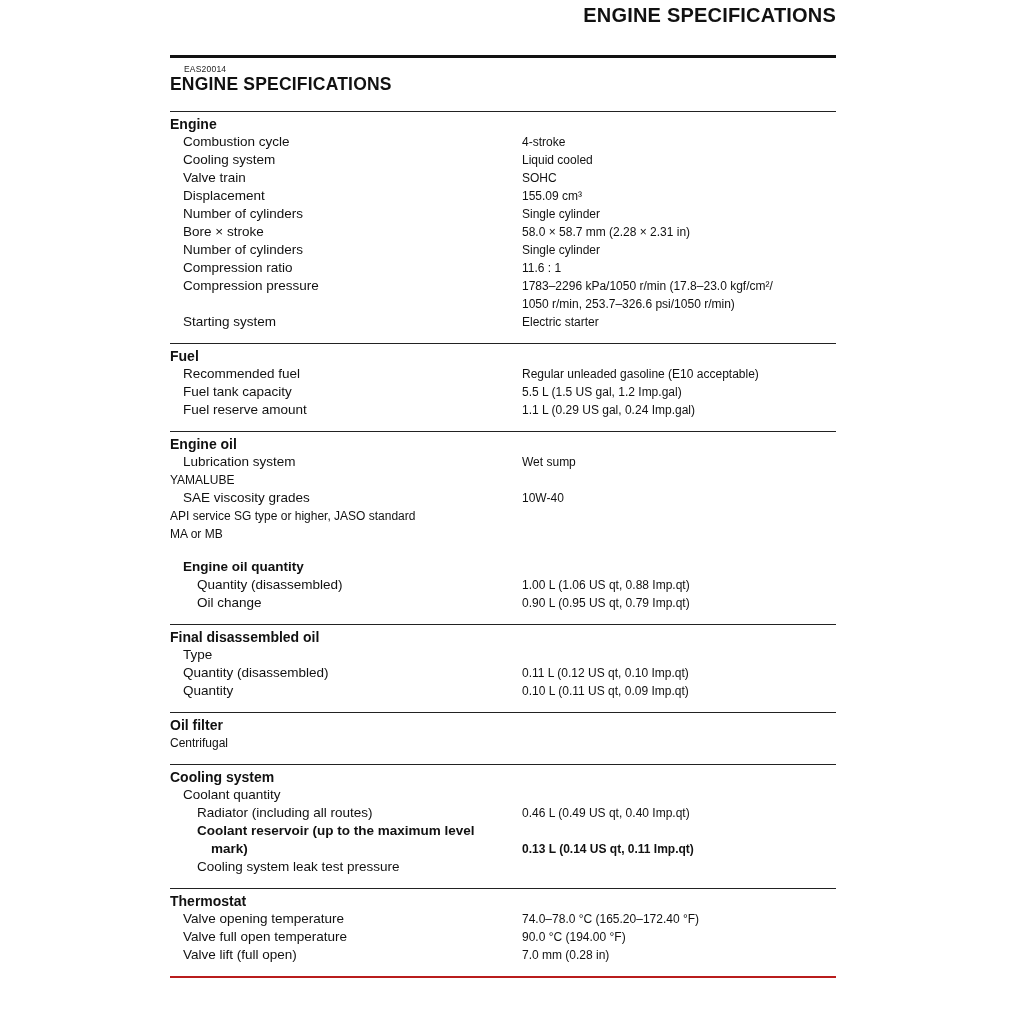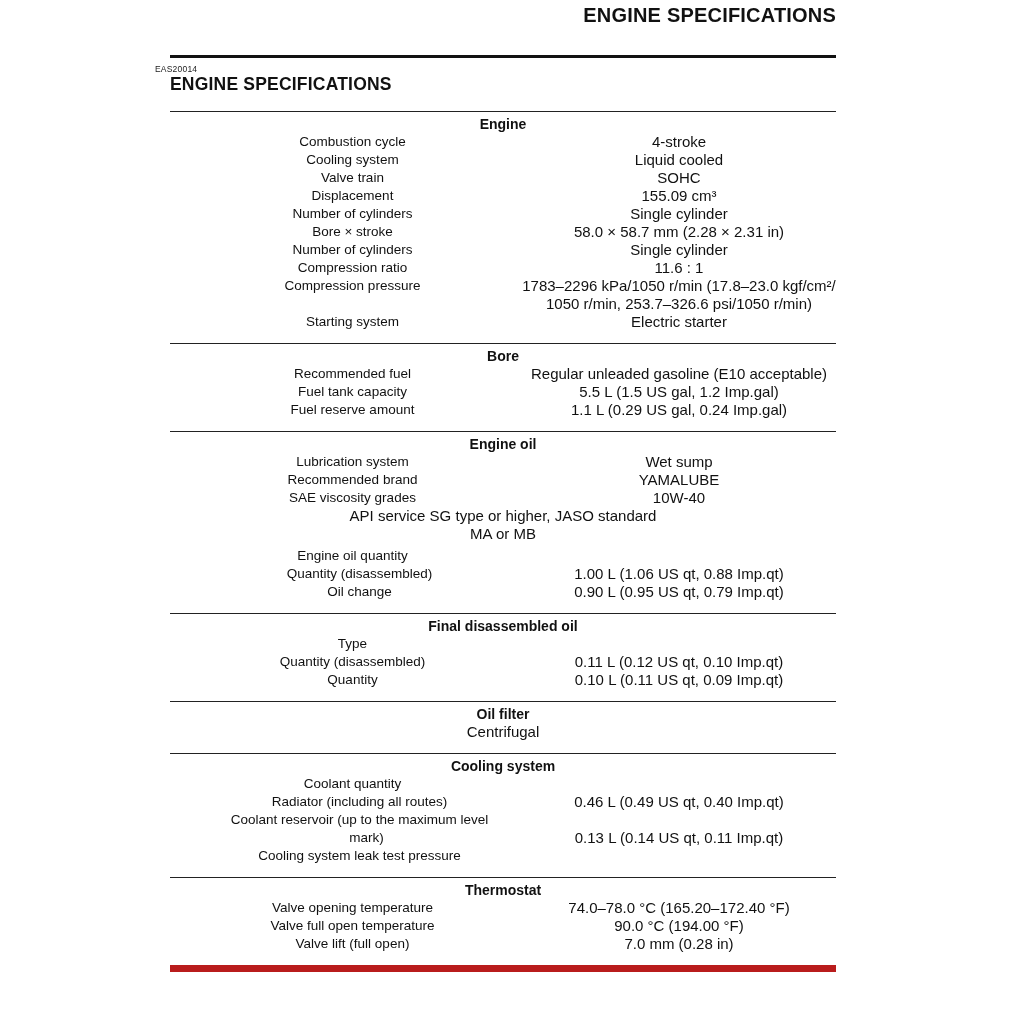--- a/index.html
+++ b/index.html
@@ -11,93 +11,92 @@
     font-family: "Liberation Sans", "DejaVu Sans", sans-serif;
     color: #111;
     -webkit-font-smoothing: antialiased;
   }
   .page {
     position: relative;
     width: 1024px;
     height: 1024px;
     background: #fff;
     overflow: hidden;
-    text-align: center;
   }
   .page-header {
     position: absolute;
     top: 4px;
     right: 188px;
     font-size: 20px;
     font-weight: bold;
     letter-spacing: 0.2px;
     white-space: nowrap;
   }
   .rule-thick {
     position: absolute;
     left: 170px;
     top: 55px;
     width: 666px;
     height: 3px;
     background: #111;
   }
   .doc-code {
     position: absolute;
-    left: 155px;
+    left: 184px;
     top: 64px;
     font-size: 8.5px;
     color: #222;
     letter-spacing: 0.2px;
   }
   .main-title {
     position: absolute;
     left: 170px;
     top: 74px;
     margin: 0;
     font-size: 17.5px;
     font-weight: bold;
     letter-spacing: 0.2px;
   }
   #sections {
     position: absolute;
     left: 170px;
     top: 111px;
     width: 666px;
-    border-bottom: 7px solid #b91c1c;
+    border-bottom: 2px solid #b91c1c;
   }
   .spec-section {
     border-top: 1px solid #222;
     padding: 3px 0 12px 0;
   }
   .section-heading {
     margin: 0;
     font-size: 14px;
     font-weight: bold;
     line-height: 18px;
   }
   .row {
     display: flex;
     align-items: flex-start;
   }
-  .row.v-bottom { align-items: flex-end; }
-  .row.gap-top { margin-top: 4px; }
+  .row.v-bottom { align-items: flex-end; font-weight: bold; }
+  .row.gap-top { margin-top: 15px; font-weight: bold; }
   .label {
     width: 352px;
     box-sizing: border-box;
     flex: 0 0 352px;
     font-size: 13.5px;
     line-height: 18px;
     white-space: pre-line;
   }
   .label.indent-1 { padding-left: 13px; }
   .label.indent-2 { padding-left: 27px; }
   .label.hang { padding-left: 41px; text-indent: -14px; }
   .value {
     flex: 1 1 auto;
-    font-size: 15px;
+    font-size: 12px;
     line-height: 18px;
     white-space: pre-line;
   }
 </style>
 </head>
 <body>
 
 <div class="page">
   <div class="page-header">ENGINE SPECIFICATIONS</div>
 
@@ -146,42 +145,41 @@
           <div class="label indent-1">Compression pressure</div>
           <div class="value">1783–2296 kPa/1050 r/min (17.8–23.0 kgf/cm²/
 1050 r/min, 253.7–326.6 psi/1050 r/min)</div>
         </div>
         <div class="row">
           <div class="label indent-1">Starting system</div>
           <div class="value">Electric starter</div>
         </div>
       </section>
       <section class="spec-section">
-        <h2 class="section-heading">Bore</h2>
+        <h2 class="section-heading">Fuel</h2>
         <div class="row">
           <div class="label indent-1">Recommended fuel</div>
           <div class="value">Regular unleaded gasoline (E10 acceptable)</div>
         </div>
         <div class="row">
           <div class="label indent-1">Fuel tank capacity</div>
           <div class="value">5.5 L (1.5 US gal, 1.2 Imp.gal)</div>
         </div>
         <div class="row">
           <div class="label indent-1">Fuel reserve amount</div>
           <div class="value">1.1 L (0.29 US gal, 0.24 Imp.gal)</div>
         </div>
       </section>
       <section class="spec-section">
         <h2 class="section-heading">Engine oil</h2>
         <div class="row">
           <div class="label indent-1">Lubrication system</div>
           <div class="value">Wet sump</div>
         </div>
         <div class="row">
-          <div class="label indent-1">Recommended brand</div>
           <div class="value">YAMALUBE</div>
         </div>
         <div class="row">
           <div class="label indent-1">SAE viscosity grades</div>
           <div class="value">10W-40</div>
         </div>
         <div class="row">
           <div class="value">API service SG type or higher, JASO standard
 MA or MB</div>
         </div>

